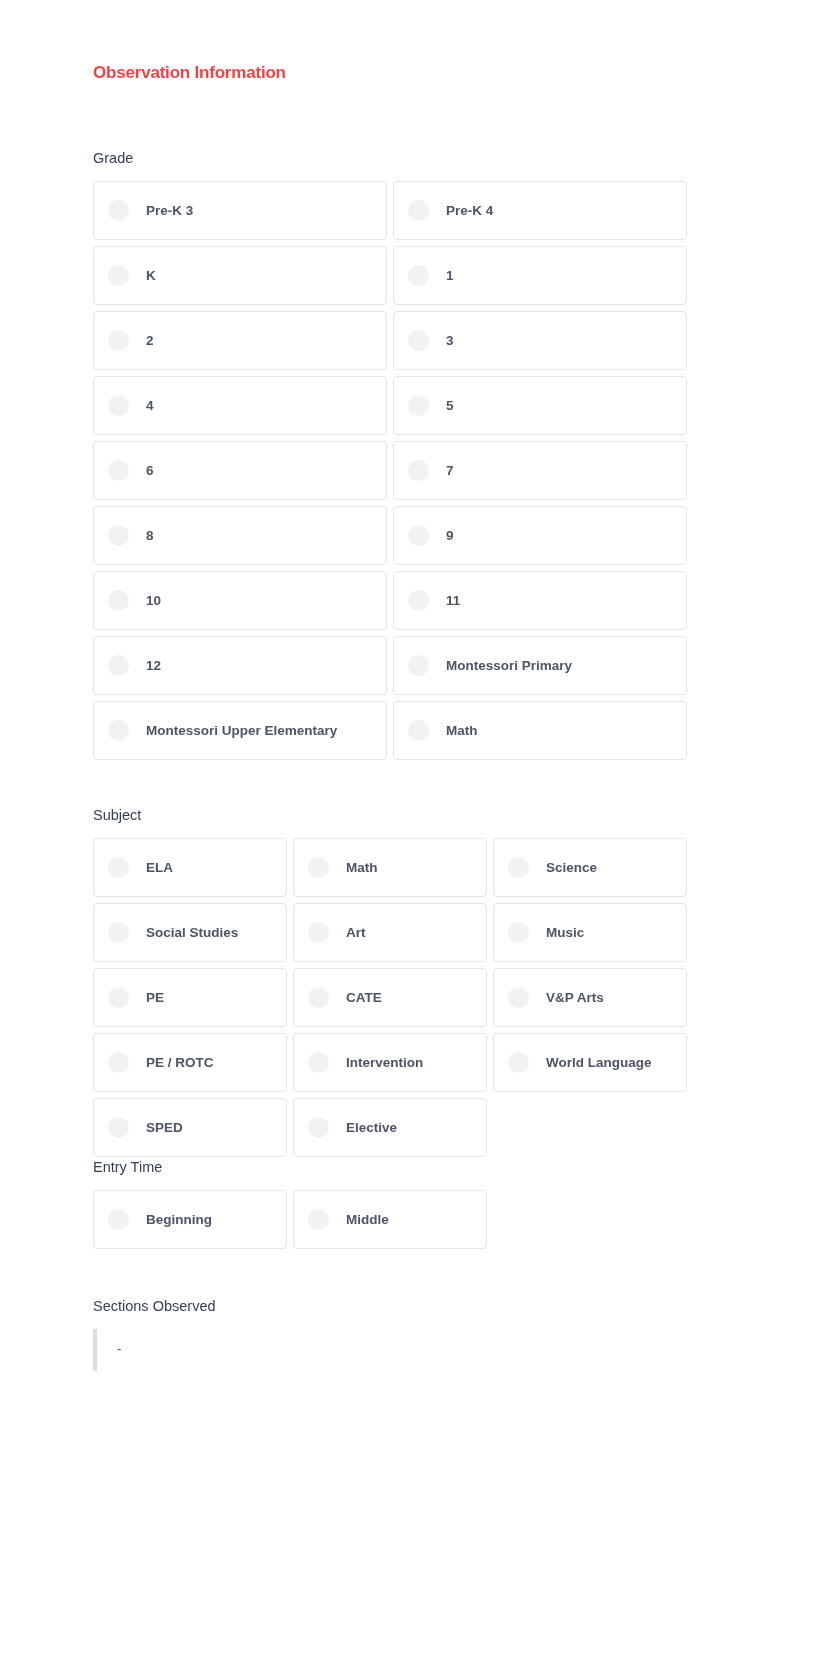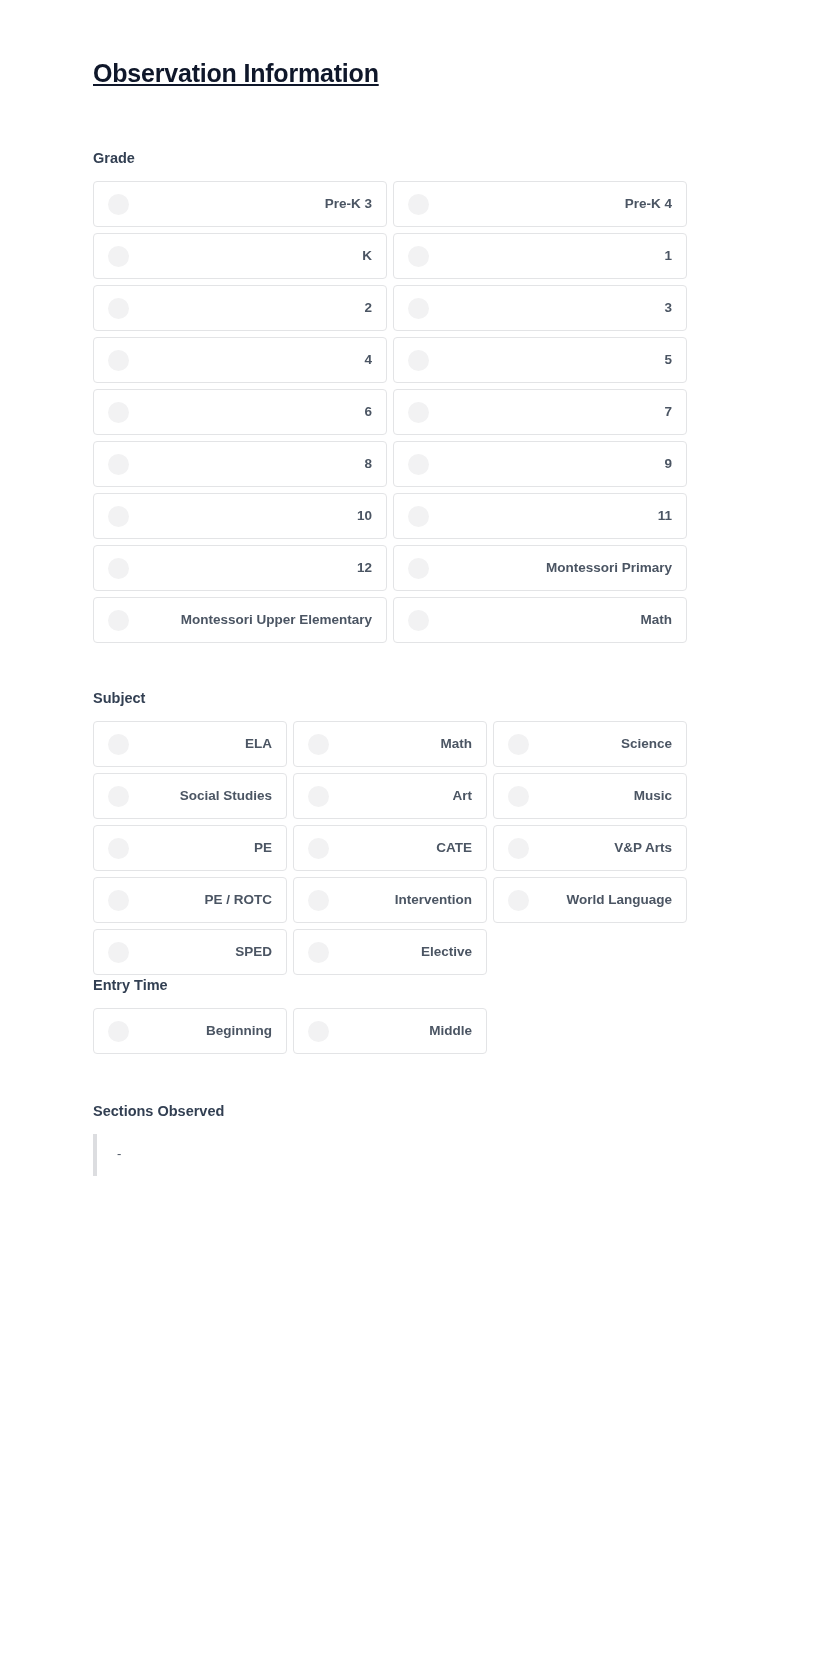--- a/index.html
+++ b/index.html
@@ -20,66 +20,64 @@
     min-height: 1680px;
     padding: 0;
     position: relative;
   }
   .content {
     margin-left: 93px;
     width: 594px;
     padding-top: 56px;
   }
   .page-title {
-    font-size: 25px;
+    font-size: 17px;
     font-weight: bold;
-    color: #0f172a;
+    color: #ef4444;
     letter-spacing: -0.2px;
     margin: 0 0 0 0;
     line-height: 34px;
-    text-decoration: underline;
   }
   .section {
     margin-top: 0;
   }
   .section-grade { margin-top: 58px; }
   .section-subject { margin-top: 45px; }
   .section-entry { }
   .section-sections { margin-top: 47px; }
 
   .section-label {
     font-size: 14.5px;
-    font-weight: bold;
+    font-weight: normal;
     color: #323f52;
     margin-bottom: 13px;
     line-height: 20px;
   }
 
   .opt-grid {
     display: grid;
     gap: 6px 6px;
   }
   .opt-grid.cols-2 {
     grid-template-columns: repeat(2, 1fr);
   }
   .opt-grid.cols-3 {
     grid-template-columns: repeat(3, 1fr);
   }
 
   .option {
     display: flex;
     align-items: center;
-    height: 46px;
+    height: 59px;
     border: 1px solid #e3e4e6;
     border-radius: 4px;
     background: #ffffff;
     padding: 0 14px;
     cursor: pointer;
     min-width: 0;
-    justify-content: space-between;
   }
   .radio {
     width: 21px;
     height: 21px;
     border-radius: 50%;
     background: #f2f2f3;
     flex: 0 0 21px;
     margin-right: 17px;
   }
   .option-label {

